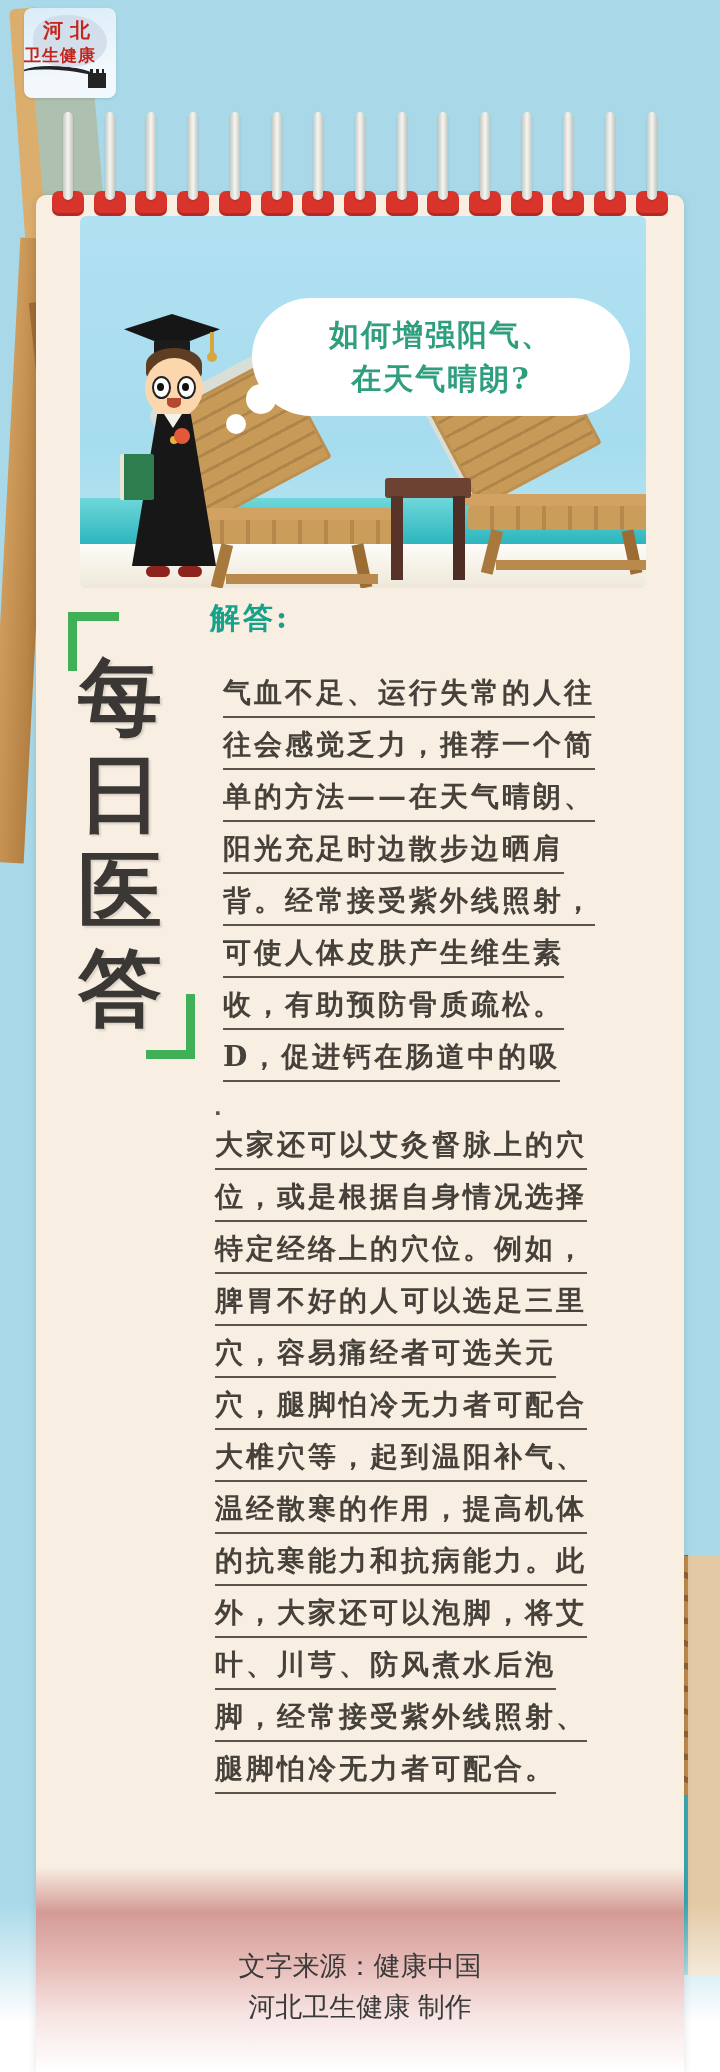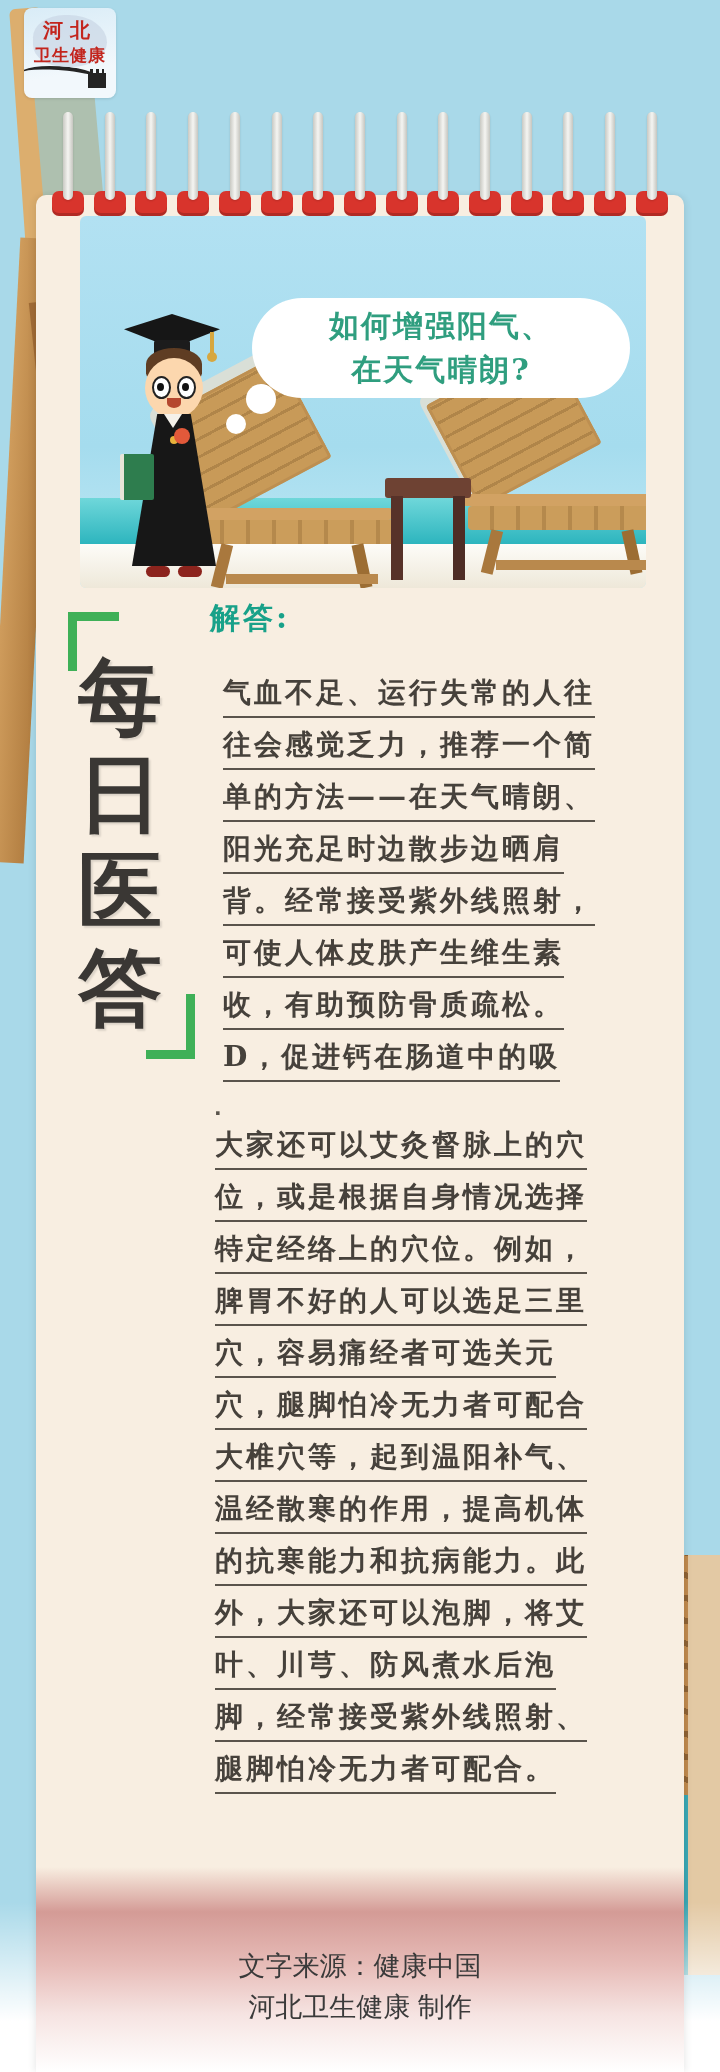--- a/index.html
+++ b/index.html
@@ -37,36 +37,36 @@
              box-shadow:0 1px 2px rgba(0,0,0,.15);}
 
   
   .logo{position:absolute;left:24px;top:8px;width:92px;height:90px;z-index:6;border-radius:8px;
         background:linear-gradient(170deg,#d9ecf7,#f2f8fc 70%);overflow:hidden;
         box-shadow:0 1px 3px rgba(0,0,0,.12);}
   .logo .map{position:absolute;left:9px;top:7px;width:74px;height:52px;background:#c8d4e3;
         border-radius:45% 55% 50% 45%;opacity:.65;}
   .logo .l1{position:relative;margin-top:9px;text-align:center;color:#c3251d;font-weight:bold;
         font-size:20px;letter-spacing:7px;font-family:"DejaVu Serif","Liberation Serif",serif;}
-  .logo .l2{position:relative;text-align:center;color:#c3251d;font-weight:bold;font-size:17px;
+  .logo .l2{position:relative;color:#c3251d;font-weight:bold;font-size:17px;
         letter-spacing:1px;font-family:"DejaVu Serif","Liberation Serif",serif;}
   .logo .wall-line{position:absolute;left:-4px;bottom:12px;width:78px;height:16px;
         border-top:4px solid #242424;border-radius:60% 40% 0 0;transform:rotate(6deg);}
   .logo .wall-tower{position:absolute;right:10px;bottom:10px;width:18px;height:15px;background:#242424;}
   .logo .wall-tower::before{content:"";position:absolute;left:2px;top:-4px;width:14px;height:4px;
         background:repeating-linear-gradient(90deg,#242424 0 3px,transparent 3px 6px);}
 
   
   .photo{position:absolute;left:80px;top:216px;width:566px;height:372px;z-index:2;border-radius:6px;
          overflow:hidden;background:linear-gradient(180deg,#b2e1f2,#a5dcee 62%,#c2eaf5);}
   .sea{position:absolute;left:0;bottom:44px;width:100%;height:46px;
        background:linear-gradient(180deg,#6fd7da,#2db5be);}
   .sand{position:absolute;left:0;bottom:0;width:100%;height:44px;
        background:linear-gradient(180deg,#fdfcf8,#eee8d9);}
-  .bubble{position:absolute;left:172px;top:82px;width:378px;height:100px;background:#ffffff;
+  .bubble{position:absolute;left:172px;top:82px;width:378px;height:118px;background:#ffffff;
        border-radius:60px;display:flex;flex-direction:column;align-items:center;justify-content:center;}
   .bubble .q{color:#2f9e7f;font-weight:bold;font-size:30px;letter-spacing:2px;line-height:44px;
        font-family:"DejaVu Serif","Liberation Serif",serif;}
   .dot{position:absolute;background:#ffffff;border-radius:50%;}
   .dot.small{left:146px;top:198px;width:20px;height:20px;}
   .dot.big{left:166px;top:168px;width:30px;height:30px;}
 
   .lounger{position:absolute;}
   .lounger .cushion{position:absolute;left:4px;top:-8px;width:138px;height:118px;background:#d9dfd7;
        border-radius:10px;transform:rotate(-28deg);transform-origin:bottom left;}

